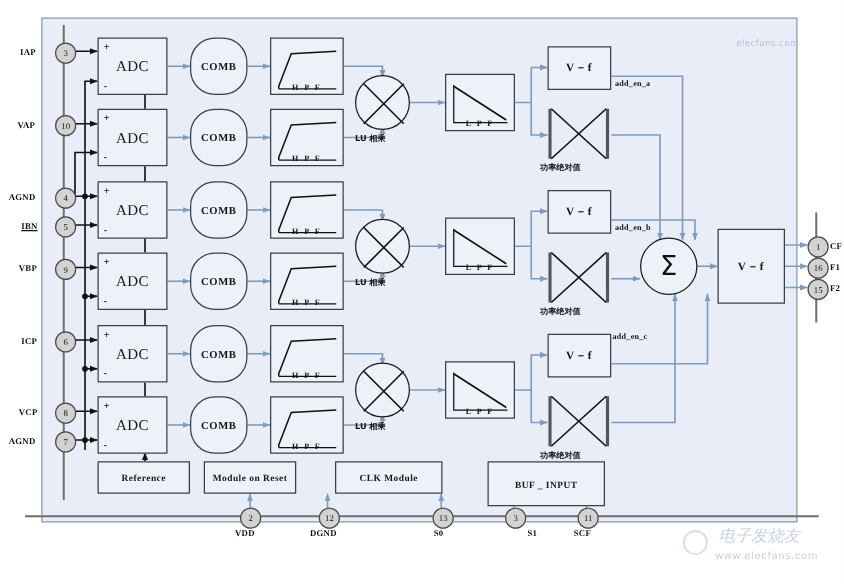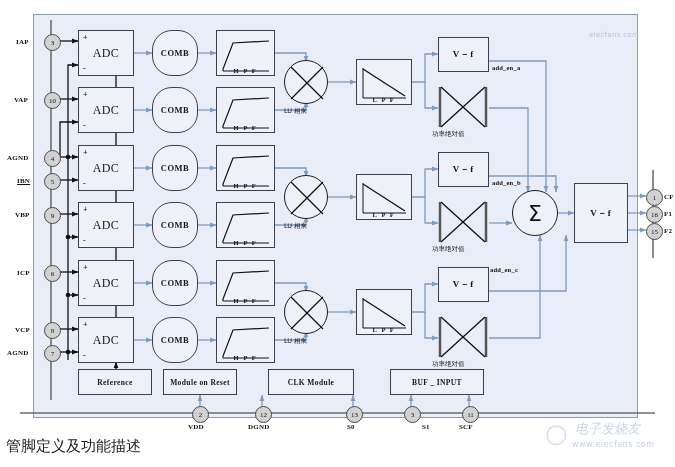--- a/index.html
+++ b/index.html
@@ -28,21 +28,21 @@
 
   .pin{position:absolute;width:15px;height:15px;border-radius:50%;
        background:#d2d2d2;border:1.1px solid #4a4a4a;
        display:flex;align-items:center;justify-content:center;
        font-size:7px;color:#111;font-family:"Liberation Serif",serif;}
   .pinlab{position:absolute;font-size:7px;font-weight:bold;color:#111;
        letter-spacing:.2px;white-space:nowrap;}
 
   .siglab{position:absolute;font-size:6.5px;font-weight:bold;color:#111;
        letter-spacing:.2px;white-space:nowrap;}
-  .cnlab{position:absolute;font-size:6.5px;font-weight:normal;color:#111;
+  .cnlab{position:absolute;font-size:6.5px;font-weight:bold;color:#111;
        white-space:nowrap;font-family:"DejaVu Sans",sans-serif;}
 
   .circ{position:absolute;border-radius:50%;background:#eef1f8;
         border:1.6px solid #1c1c1c;box-sizing:border-box;}
   .sigma{position:absolute;border-radius:50%;background:#eef1f8;
         border:1.6px solid #1c1c1c;box-sizing:border-box;
         display:flex;align-items:center;justify-content:center;
         font-size:22px;color:#111;font-family:"DejaVu Sans",sans-serif;}
 
   .xbox{position:absolute;box-sizing:border-box;}
@@ -420,21 +420,21 @@
 
   <div class="blk modlabel" style="left:78px;top:369px;width:74px;height:26px;">
       <span>Reference</span>
     </div>
   <div class="blk modlabel" style="left:163px;top:369px;width:74px;height:26px;">
       <span>Module on Reset</span>
     </div>
   <div class="blk modlabel" style="left:268px;top:369px;width:86px;height:26px;">
       <span>CLK Module</span>
     </div>
-  <div class="blk modlabel" style="left:390px;top:369px;width:94px;height:26px;">
+  <div class="blk modlabel" style="left:390px;top:369px;width:94px;height:36px;">
       <span>BUF _ INPUT</span>
     </div>
 
   <div class="pin" style="left:192px;top:406px;">
       <span>2</span>
     </div>
   <div class="pinlab" style="left:188px;top:423px;">VDD</div>
 
   <div class="pin" style="left:255px;top:406px;">
       <span>12</span>
@@ -449,20 +449,19 @@
   <div class="pin" style="left:404px;top:406px;">
       <span>3</span>
     </div>
   <div class="pinlab" style="left:406px;top:423px;padding-left:16px;">S1</div>
 
   <div class="pin" style="left:462px;top:406px;">
       <span>11</span>
     </div>
   <div class="pinlab" style="left:459px;top:423px;">SCF</div>
 
-  <div class="caption">管脚定义及功能描述</div>
 
   <div class="wm wm1">elecfans.com</div>
   <div class="wm wmlogo">○</div>
   <div class="wm wm2">电子发烧友</div>
   <div class="wm wm3">www.elecfans.com</div>
 
 </div>
 
 </body></html>

